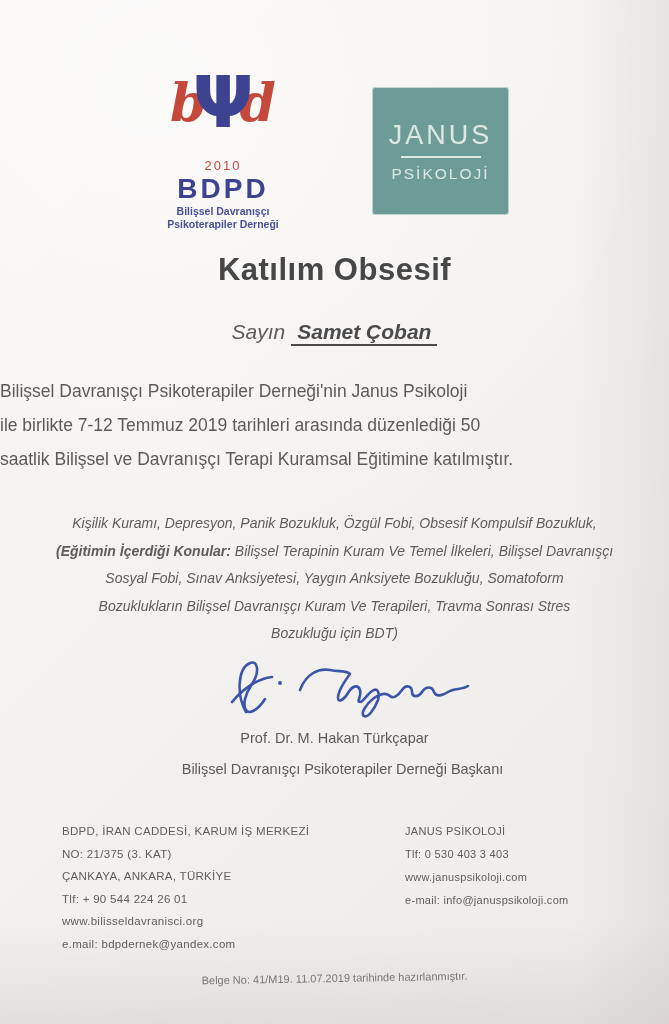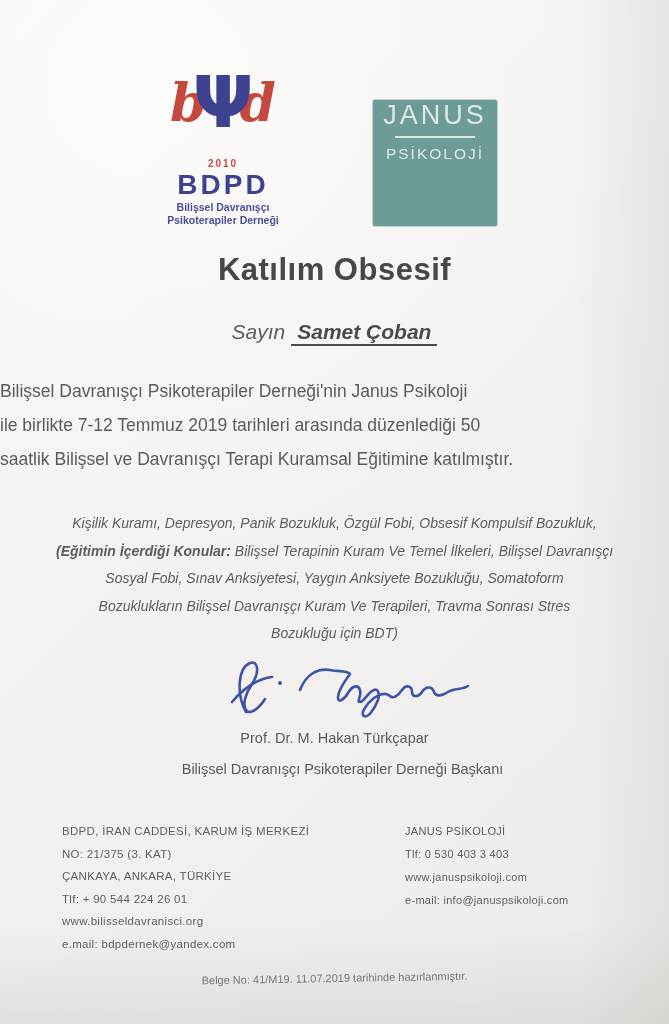--- a/index.html
+++ b/index.html
@@ -18,27 +18,27 @@
   }
   
   .bdpd{position:absolute;left:148px;top:60px;width:150px;text-align:center;}
   .bdpd-mark{display:flex;justify-content:center;align-items:baseline;height:102px;}
   .bm-b,.bm-d{font-family:"DejaVu Serif",serif;font-style:italic;font-weight:bold;
     font-size:52px;color:#c5483c;line-height:1;}
   .bm-b{margin-right:-14px;}
   .bm-d{margin-left:-14px;}
   .bm-psi{font-family:"DejaVu Sans",sans-serif;font-weight:bold;font-size:72px;
     color:#3e4391;line-height:1;position:relative;z-index:1;transform:translateY(6px);}
-  .bdpd-year{font-size:10px;font-weight:bold;color:#c5483c;letter-spacing:2px;margin-top:-4px;}
+  .bdpd-year{font-size:13px;font-weight:normal;color:#c5483c;letter-spacing:2px;margin-top:-4px;}
   .bdpd-acronym{font-size:28px;font-weight:bold;color:#3e4391;letter-spacing:3px;margin-top:0px;}
   .bdpd-name{font-size:10.5px;font-weight:bold;color:#4a4f99;line-height:12.5px;letter-spacing:0px;}
-  .janus{position:absolute;left:373px;top:88px;width:124px;height:126px;
+  .janus{position:absolute;left:373px;top:88px;width:135px;height:126px;
     background:#6d9c97;border-radius:2px;display:flex;flex-direction:column;
-    align-items:center;color:#dce8e1;
-    box-shadow:0 0 0 1px rgba(109,156,151,.4);margin-top:12px;}
+    justify-content:center;align-items:center;color:#dce8e1;
+    box-shadow:0 0 0 1px rgba(109,156,151,.4);}
   .janus-top{font-size:27px;letter-spacing:3px;transform:scaleY(1.05);font-weight:normal;}
   .janus-rule{width:80px;border-top:2px solid #dce8e1;margin:5px 0 7px 0;}
   .janus-bottom{font-size:15.5px;letter-spacing:2px;}
   
   .title{position:absolute;left:0;right:0;top:252px;text-align:center;
     font-size:31px;font-weight:bold;color:#474747;letter-spacing:.5px;}
   .salutation{position:absolute;left:0;right:0;top:320px;text-align:center;
     font-size:21px;font-style:italic;color:#5d5c5a;}
   .salutation .name{font-weight:bold;color:#4b4b4b;
     border-bottom:2.5px solid #4b4b4b;padding:0 6px 1px 6px;margin-left:6px;}

